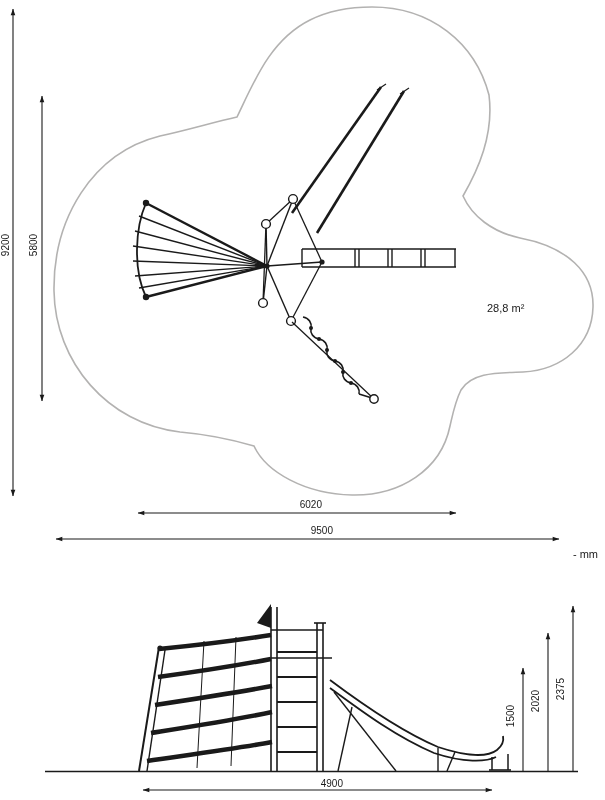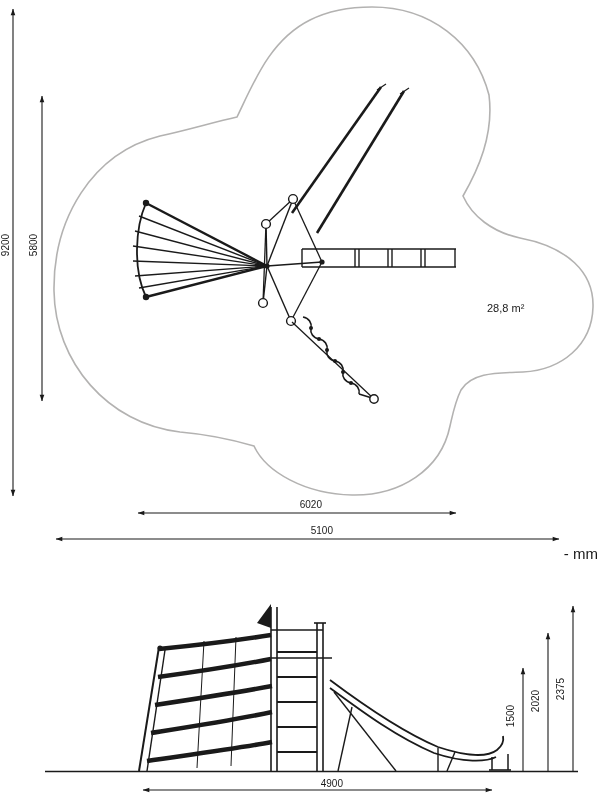--- a/index.html
+++ b/index.html
@@ -19,21 +19,21 @@
     color:#1a1a1a;
     white-space:nowrap;
   }
   .hlab{width:50px;height:12px;text-align:right;}
   .vlab{
     width:44px;height:12px;
     display:flex;align-items:center;justify-content:center;
     transform:rotate(-90deg);
   }
   .area{font-size:11px;}
-  .note{font-size:15px;width:48px;text-align:right;}
+  .note{font-size:11px;width:48px;text-align:right;}
 </style>
 </head>
 <body>
 
 <div class="canvas">
 
   <svg width="605" height="800" viewBox="0 0 605 800">
     <defs>
       <marker id="arr" viewBox="0 0 10 10" refX="9.6" refY="5" markerWidth="11" markerHeight="6" orient="auto-start-reverse">
         <path d="M0,1.5 L10,5 L0,8.5 Z" fill="#1a1a1a"></path>
@@ -182,21 +182,21 @@
       </g>
     </g>
   </svg>
 
   <div class="lab vlab" style="left:-16px;top:239px;">9200</div>
 
   <div class="lab vlab" style="left:12px;top:239px;">5800</div>
 
   <div class="lab hlab" style="left:272px;top:499px;">6020</div>
 
-  <div class="lab hlab" style="left:283px;top:525px;">5100</div>
+  <div class="lab hlab" style="left:283px;top:525px;">9500</div>
 
   <div class="lab area" style="left:487px;top:302px;">28,8 m²</div>
 
   <div class="lab note" style="left:550px;top:548px;">- mm</div>
 
   <div class="lab hlab" style="left:293px;top:778px;">4900</div>
 
   <div class="lab vlab" style="left:489px;top:710px;">1500</div>
 
   <div class="lab vlab" style="left:514px;top:695px;">2020</div>

